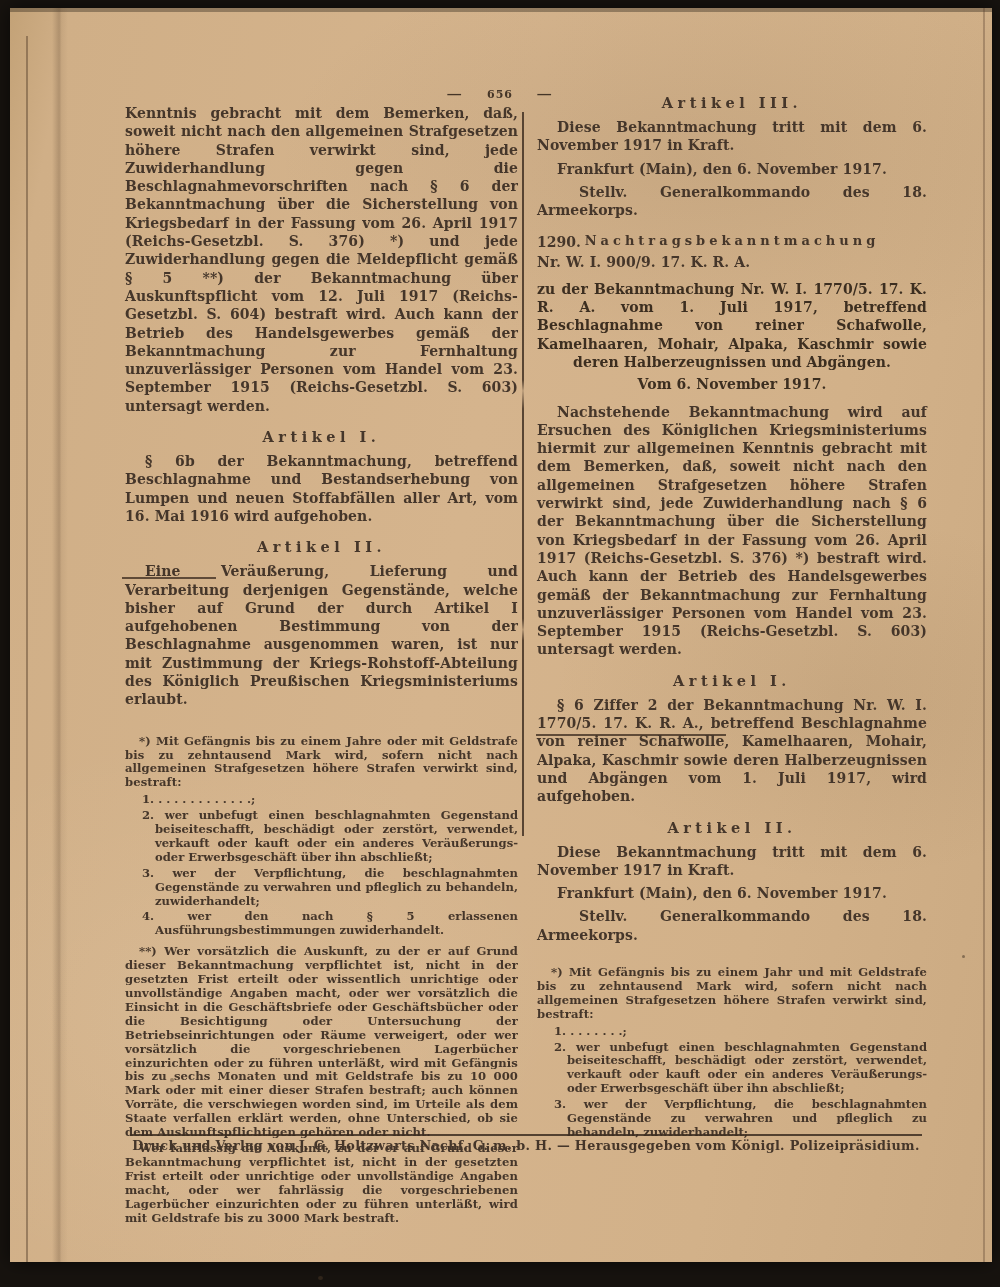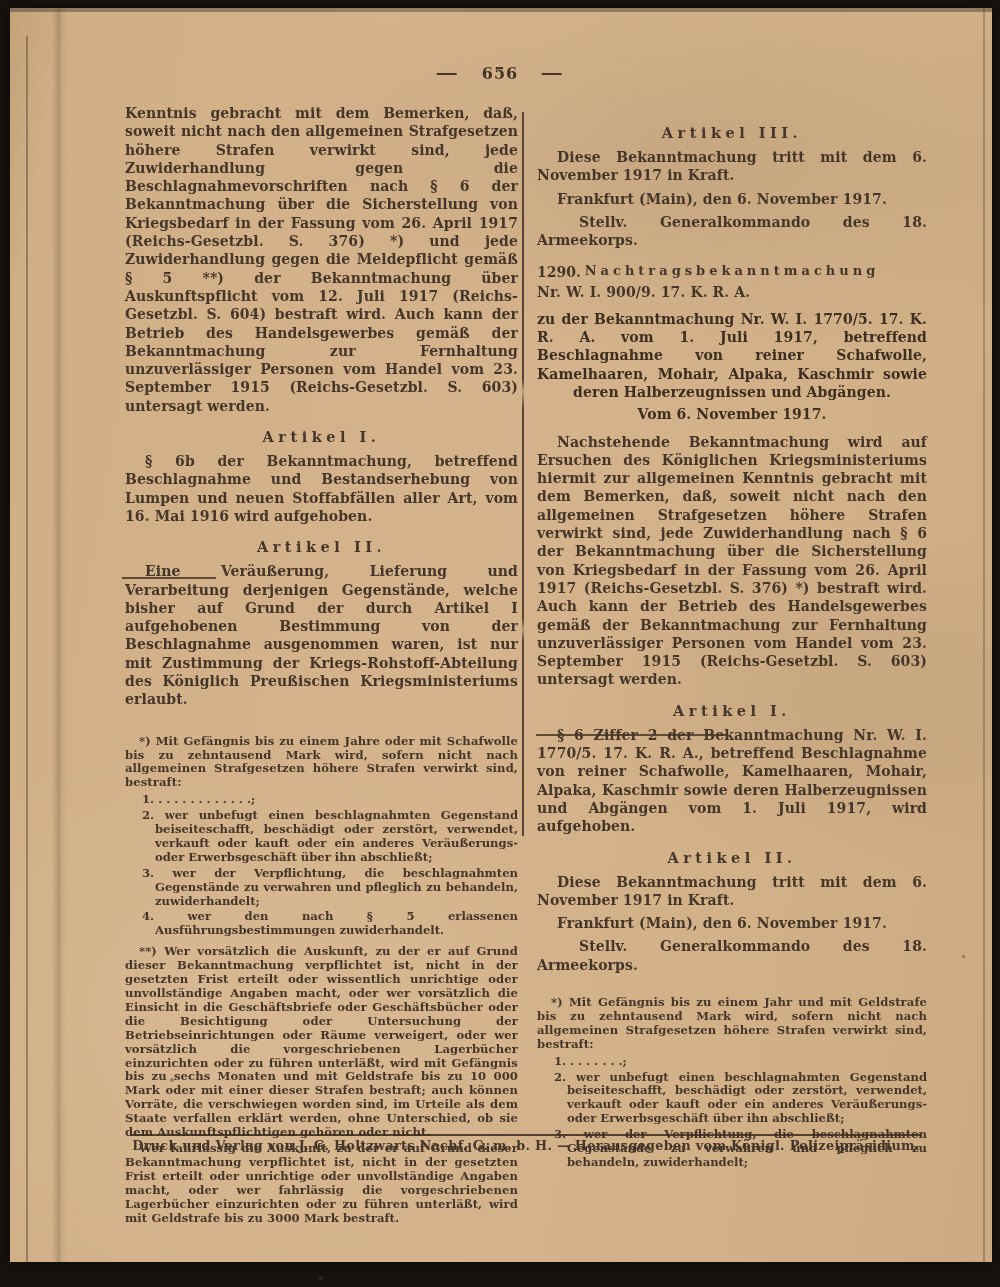--- a/index.html
+++ b/index.html
@@ -17,29 +17,29 @@
       linear-gradient(100deg,#c3a277 0%, #d0af87 5%, #d5b48d 45%, #d2b189 75%, #cbaa82 100%);
     box-shadow: 0 0 18px rgba(0,0,0,0.6);
   }
   
   .edge-v1{position:absolute;left:16px;top:28px;bottom:0;width:2px;background:rgba(85,62,42,0.45);}
   .edge-v2{position:absolute;left:42px;top:0;bottom:0;width:16px;
     background:linear-gradient(to right, rgba(85,62,42,0) 0%, rgba(85,62,42,0.26) 45%, rgba(85,62,42,0.08) 60%, rgba(85,62,42,0) 100%);}
   .edge-right{position:absolute;right:7px;top:0;bottom:0;width:2px;background:rgba(85,62,42,0.33);}
   .edge-top{position:absolute;left:0;right:0;top:0;height:4px;background:rgba(30,22,15,0.35);}
   .page-header{
-    position:absolute;left:0;top:64px;width:100%;
-    text-align:center;font-size:16px;font-weight:700;color:#453527;
+    position:absolute;left:0;top:88px;width:100%;
+    text-align:center;font-size:11px;font-weight:700;color:#453527;
     letter-spacing:1px;
   }
   .page-header .dash{display:inline-block;margin:0 26px;transform:scaleX(1.4);}
 
   .col{position:absolute;color:#45362a;font-weight:700;}
   .col-left{left:125px;top:104px;width:393px;}
-  .col-right{left:537px;top:118px;width:390px;}
+  .col-right{left:537px;top:88px;width:390px;}
 
   .col p{margin:0;font-size:14px;line-height:18.3px;text-align:justify;text-indent:20px;letter-spacing:0.1px;}
   .col p.noindent{text-indent:0;}
   .heading{
     text-align:center;font-size:14.5px;font-weight:700;letter-spacing:4.5px;
     margin:13px 0 7px 0;text-indent:0 !important;
   }
   .dateline{text-indent:20px !important;text-align:left !important;margin-top:5px !important;}
   .signature{text-indent:42px !important;text-align:right;margin-top:5px !important;}
 
@@ -108,21 +108,21 @@
 <div class="col col-left">
   <p class="noindent">Kenntnis gebracht mit dem Bemerken, daß, soweit nicht nach den allgemeinen Strafgesetzen höhere Strafen verwirkt sind, jede Zuwiderhandlung gegen die Beschlagnahmevorschriften nach § 6 der Bekanntmachung über die Sicherstellung von Kriegsbedarf in der Fassung vom 26. April 1917 (Reichs-Gesetzbl. S. 376) *) und jede Zuwiderhandlung gegen die Meldepflicht gemäß § 5 **) der Bekanntmachung über Auskunftspflicht vom 12. Juli 1917 (Reichs-Gesetzbl. S. 604) bestraft wird. Auch kann der Betrieb des Handelsgewerbes gemäß der Bekanntmachung zur Fernhaltung unzuverlässiger Personen vom Handel vom 23. September 1915 (Reichs-Gesetzbl. S. 603) untersagt werden.</p>
 
   <div class="heading">Artikel I.</div>
   <p>§ 6b der Bekanntmachung, betreffend Beschlagnahme und Bestandserhebung von Lumpen und neuen Stoffabfällen aller Art, vom 16. Mai 1916 wird aufgehoben.</p>
 
   <div class="heading">Artikel II.</div>
   <p>Eine Veräußerung, Lieferung und Verarbeitung derjenigen Gegenstände, welche bisher auf Grund der durch Artikel I aufgehobenen Bestimmung von der Beschlagnahme ausgenommen waren, ist nur mit Zustimmung der Kriegs-Rohstoff-Abteilung des Königlich Preußischen Kriegsministeriums erlaubt.</p>
 
   <div class="footnotes" style="margin-top:26px;">
-    <p>*) Mit Gefängnis bis zu einem Jahre oder mit Schafwolle bis zu zehntausend Mark wird, sofern nicht nach allgemeinen Strafgesetzen höhere Strafen verwirkt sind, bestraft:</p>
+    <p>*) Mit Gefängnis bis zu einem Jahre oder mit Geldstrafe bis zu zehntausend Mark wird, sofern nicht nach allgemeinen Strafgesetzen höhere Strafen verwirkt sind, bestraft:</p>
     <ul class="fn-items">
       <li>1. . . . . . . . . . . . .;</li>
       <li>2. wer unbefugt einen beschlagnahmten Gegenstand beiseiteschafft, beschädigt oder zerstört, verwendet, verkauft oder kauft oder ein anderes Veräußerungs- oder Erwerbsgeschäft über ihn abschließt;</li>
       <li>3. wer der Verpflichtung, die beschlagnahmten Gegenstände zu verwahren und pfleglich zu behandeln, zuwiderhandelt;</li>
       <li>4. wer den nach § 5 erlassenen Ausführungsbestimmungen zuwiderhandelt.</li>
     </ul>
     <p style="margin-top:7px;">**) Wer vorsätzlich die Auskunft, zu der er auf Grund dieser Bekanntmachung verpflichtet ist, nicht in der gesetzten Frist erteilt oder wissentlich unrichtige oder unvollständige Angaben macht, oder wer vorsätzlich die Einsicht in die Geschäftsbriefe oder Geschäftsbücher oder die Besichtigung oder Untersuchung der Betriebseinrichtungen oder Räume verweigert, oder wer vorsätzlich die vorgeschriebenen Lagerbücher einzurichten oder zu führen unterläßt, wird mit Gefängnis bis zu sechs Monaten und mit Geldstrafe bis zu 10 000 Mark oder mit einer dieser Strafen bestraft; auch können Vorräte, die verschwiegen worden sind, im Urteile als dem Staate verfallen erklärt werden, ohne Unterschied, ob sie dem Auskunftspflichtigen gehören oder nicht.</p>
     <p class="fn-cont">Wer fahrlässig die Auskunft, zu der er auf Grund dieser Bekanntmachung verpflichtet ist, nicht in der gesetzten Frist erteilt oder unrichtige oder unvollständige Angaben macht, oder wer fahrlässig die vorgeschriebenen Lagerbücher einzurichten oder zu führen unterläßt, wird mit Geldstrafe bis zu 3000 Mark bestraft.</p>
   </div>
 </div>

